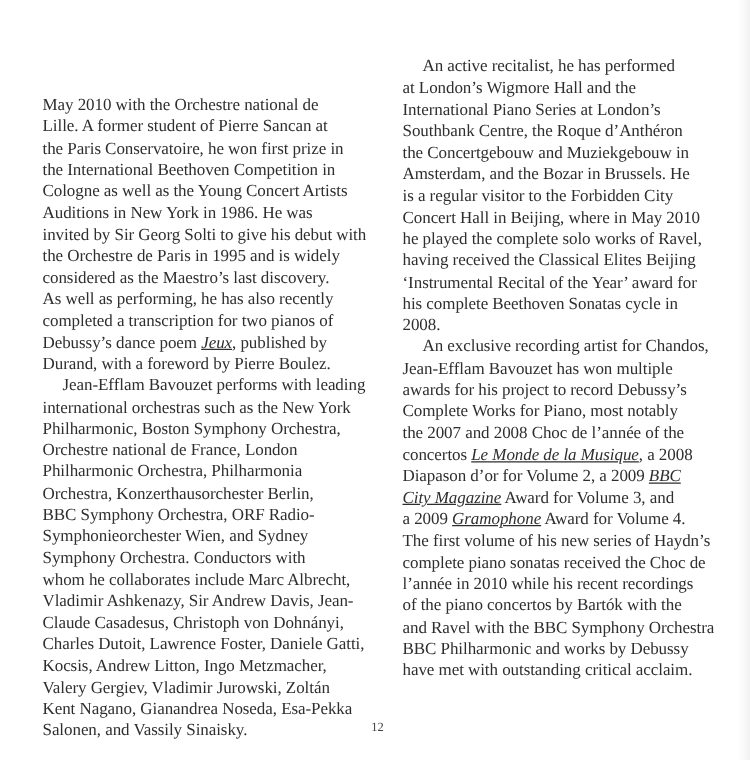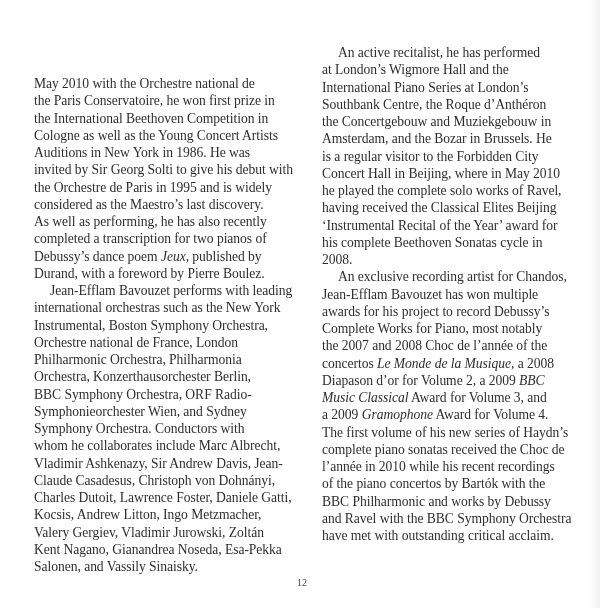--- a/index.html
+++ b/index.html
@@ -31,52 +31,53 @@
       line-height: 17.25px;
       letter-spacing: -0.05px;
     }
     .col-left { left: 34px; margin-top: 31px; }
     .col-right { left: 322px; }
     .line {
       display: block;
       white-space: nowrap;
     }
     .indent { padding-left: 16px; }
-    em { font-style: italic; }
+    em { font-style: italic; text-decoration: underline; }
     .page-number {
       position: absolute;
       top: 577px;
       left: 0;
       width: 604px;
       text-align: center;
       font-size: 10px;
       color: #444;
     }
   </style>
 </head>
 <body>
 
 <div class="edge-strip"></div>
 
 <div class="column col-left">
     <span class="line">May 2010 with the Orchestre national de</span>
+    <span class="line">Lille. A former student of Pierre Sancan at</span>
     <span class="line">the Paris Conservatoire, he won first prize in</span>
     <span class="line">the International Beethoven Competition in</span>
     <span class="line">Cologne as well as the Young Concert Artists</span>
     <span class="line">Auditions in New York in 1986. He was</span>
     <span class="line">invited by Sir Georg Solti to give his debut with</span>
     <span class="line">the Orchestre de Paris in 1995 and is widely</span>
     <span class="line">considered as the Maestro’s last discovery.</span>
     <span class="line">As well as performing, he has also recently</span>
     <span class="line">completed a transcription for two pianos of</span>
     <span class="line"><span>Debussy’s dance poem </span><em>Jeux</em><span>, published by</span></span>
     <span class="line">Durand, with a foreword by Pierre Boulez.</span>
     <span class="line indent">Jean-Efflam Bavouzet performs with leading</span>
     <span class="line">international orchestras such as the New York</span>
-    <span class="line">Instrumental, Boston Symphony Orchestra,</span>
+    <span class="line">Philharmonic, Boston Symphony Orchestra,</span>
     <span class="line">Orchestre national de France, London</span>
     <span class="line">Philharmonic Orchestra, Philharmonia</span>
     <span class="line">Orchestra, Konzerthausorchester Berlin,</span>
     <span class="line">BBC Symphony Orchestra, ORF Radio-</span>
     <span class="line">Symphonieorchester Wien, and Sydney</span>
     <span class="line">Symphony Orchestra. Conductors with</span>
     <span class="line">whom he collaborates include Marc Albrecht,</span>
     <span class="line">Vladimir Ashkenazy, Sir Andrew Davis, Jean-</span>
     <span class="line">Claude Casadesus, Christoph von Dohnányi,</span>
     <span class="line">Charles Dutoit, Lawrence Foster, Daniele Gatti,</span>
@@ -99,24 +100,24 @@
     <span class="line">‘Instrumental Recital of the Year’ award for</span>
     <span class="line">his complete Beethoven Sonatas cycle in</span>
     <span class="line">2008.</span>
     <span class="line indent">An exclusive recording artist for Chandos,</span>
     <span class="line">Jean-Efflam Bavouzet has won multiple</span>
     <span class="line">awards for his project to record Debussy’s</span>
     <span class="line">Complete Works for Piano, most notably</span>
     <span class="line">the 2007 and 2008 Choc de l’année of the</span>
     <span class="line"><span>concertos </span><em>Le Monde de la Musique</em><span>, a 2008</span></span>
     <span class="line"><span>Diapason d’or for Volume 2, a 2009 </span><em>BBC</em><span></span></span>
-    <span class="line"><span></span><em>Music Classical</em><span> Award for Volume 3, and</span></span>
+    <span class="line"><span></span><em>City Magazine</em><span> Award for Volume 3, and</span></span>
     <span class="line"><span>a 2009 </span><em>Gramophone</em><span> Award for Volume 4.</span></span>
     <span class="line">The first volume of his new series of Haydn’s</span>
     <span class="line">complete piano sonatas received the Choc de</span>
     <span class="line">l’année in 2010 while his recent recordings</span>
     <span class="line">of the piano concertos by Bartók with the</span>
+    <span class="line">and Ravel with the BBC Symphony Orchestra</span>
     <span class="line">BBC Philharmonic and works by Debussy</span>
-    <span class="line">and Ravel with the BBC Symphony Orchestra</span>
     <span class="line">have met with outstanding critical acclaim.</span>
   </div>
 
 <div class="page-number">12</div>
 
 </body></html>

